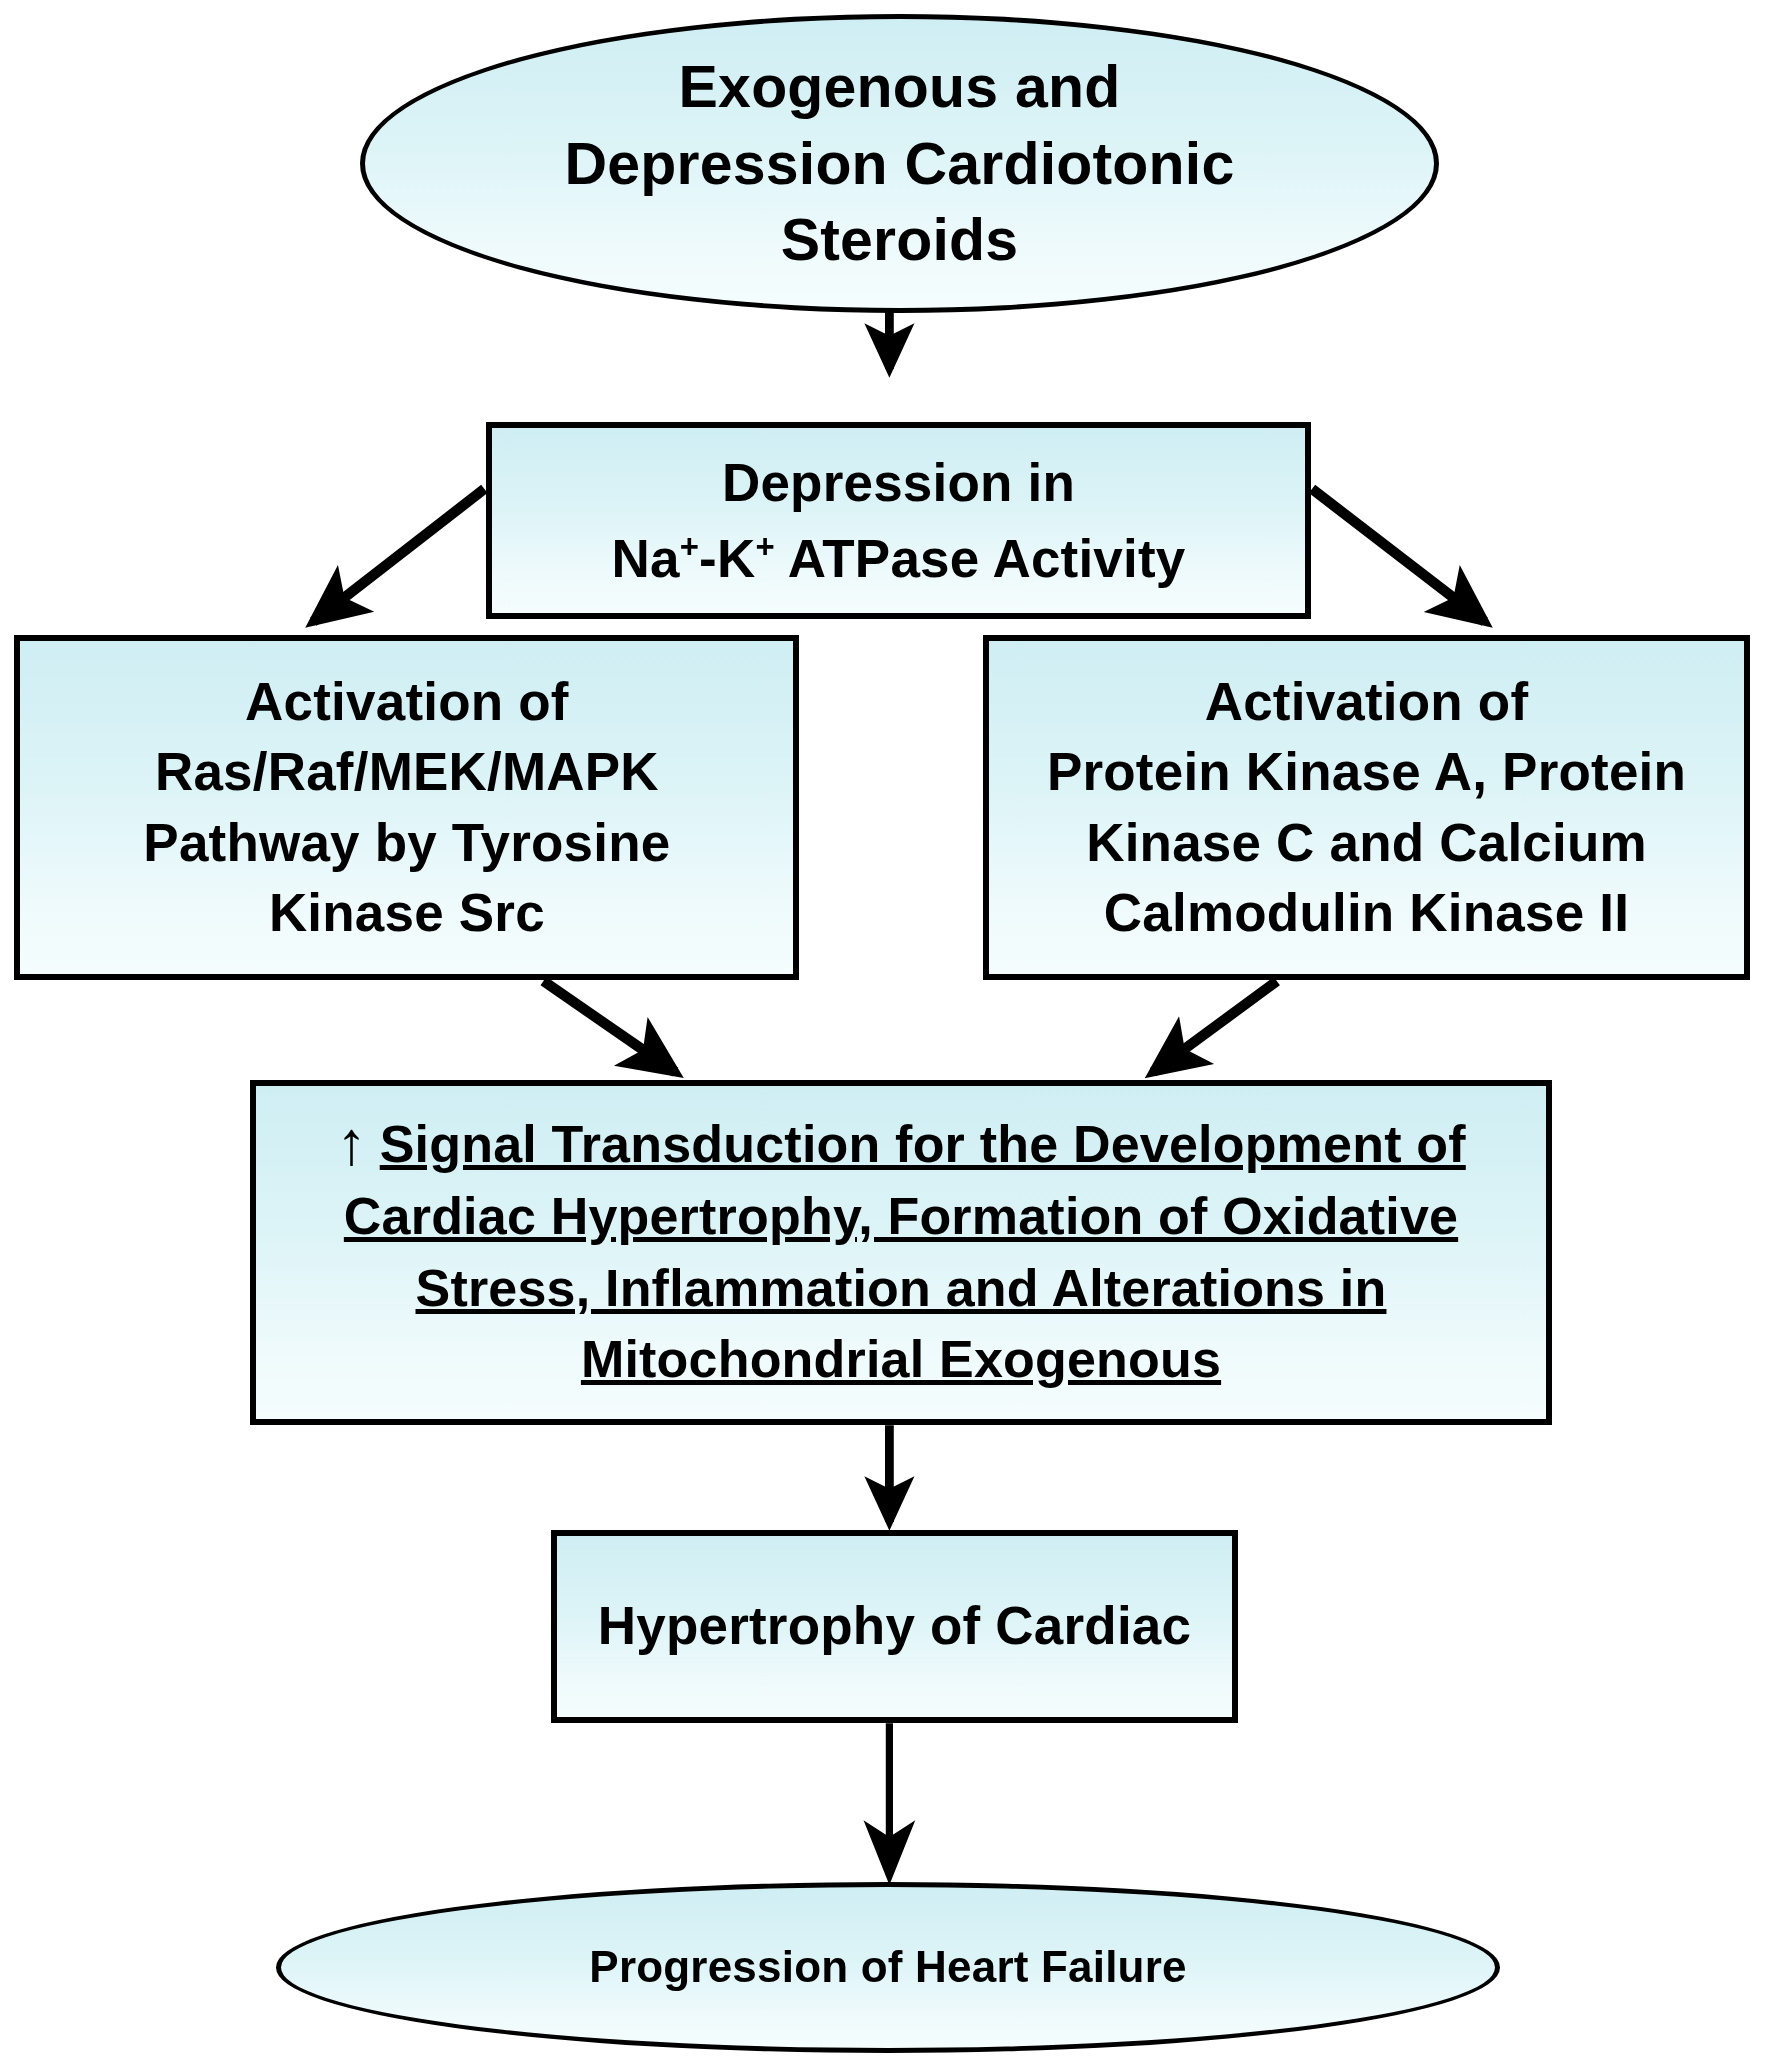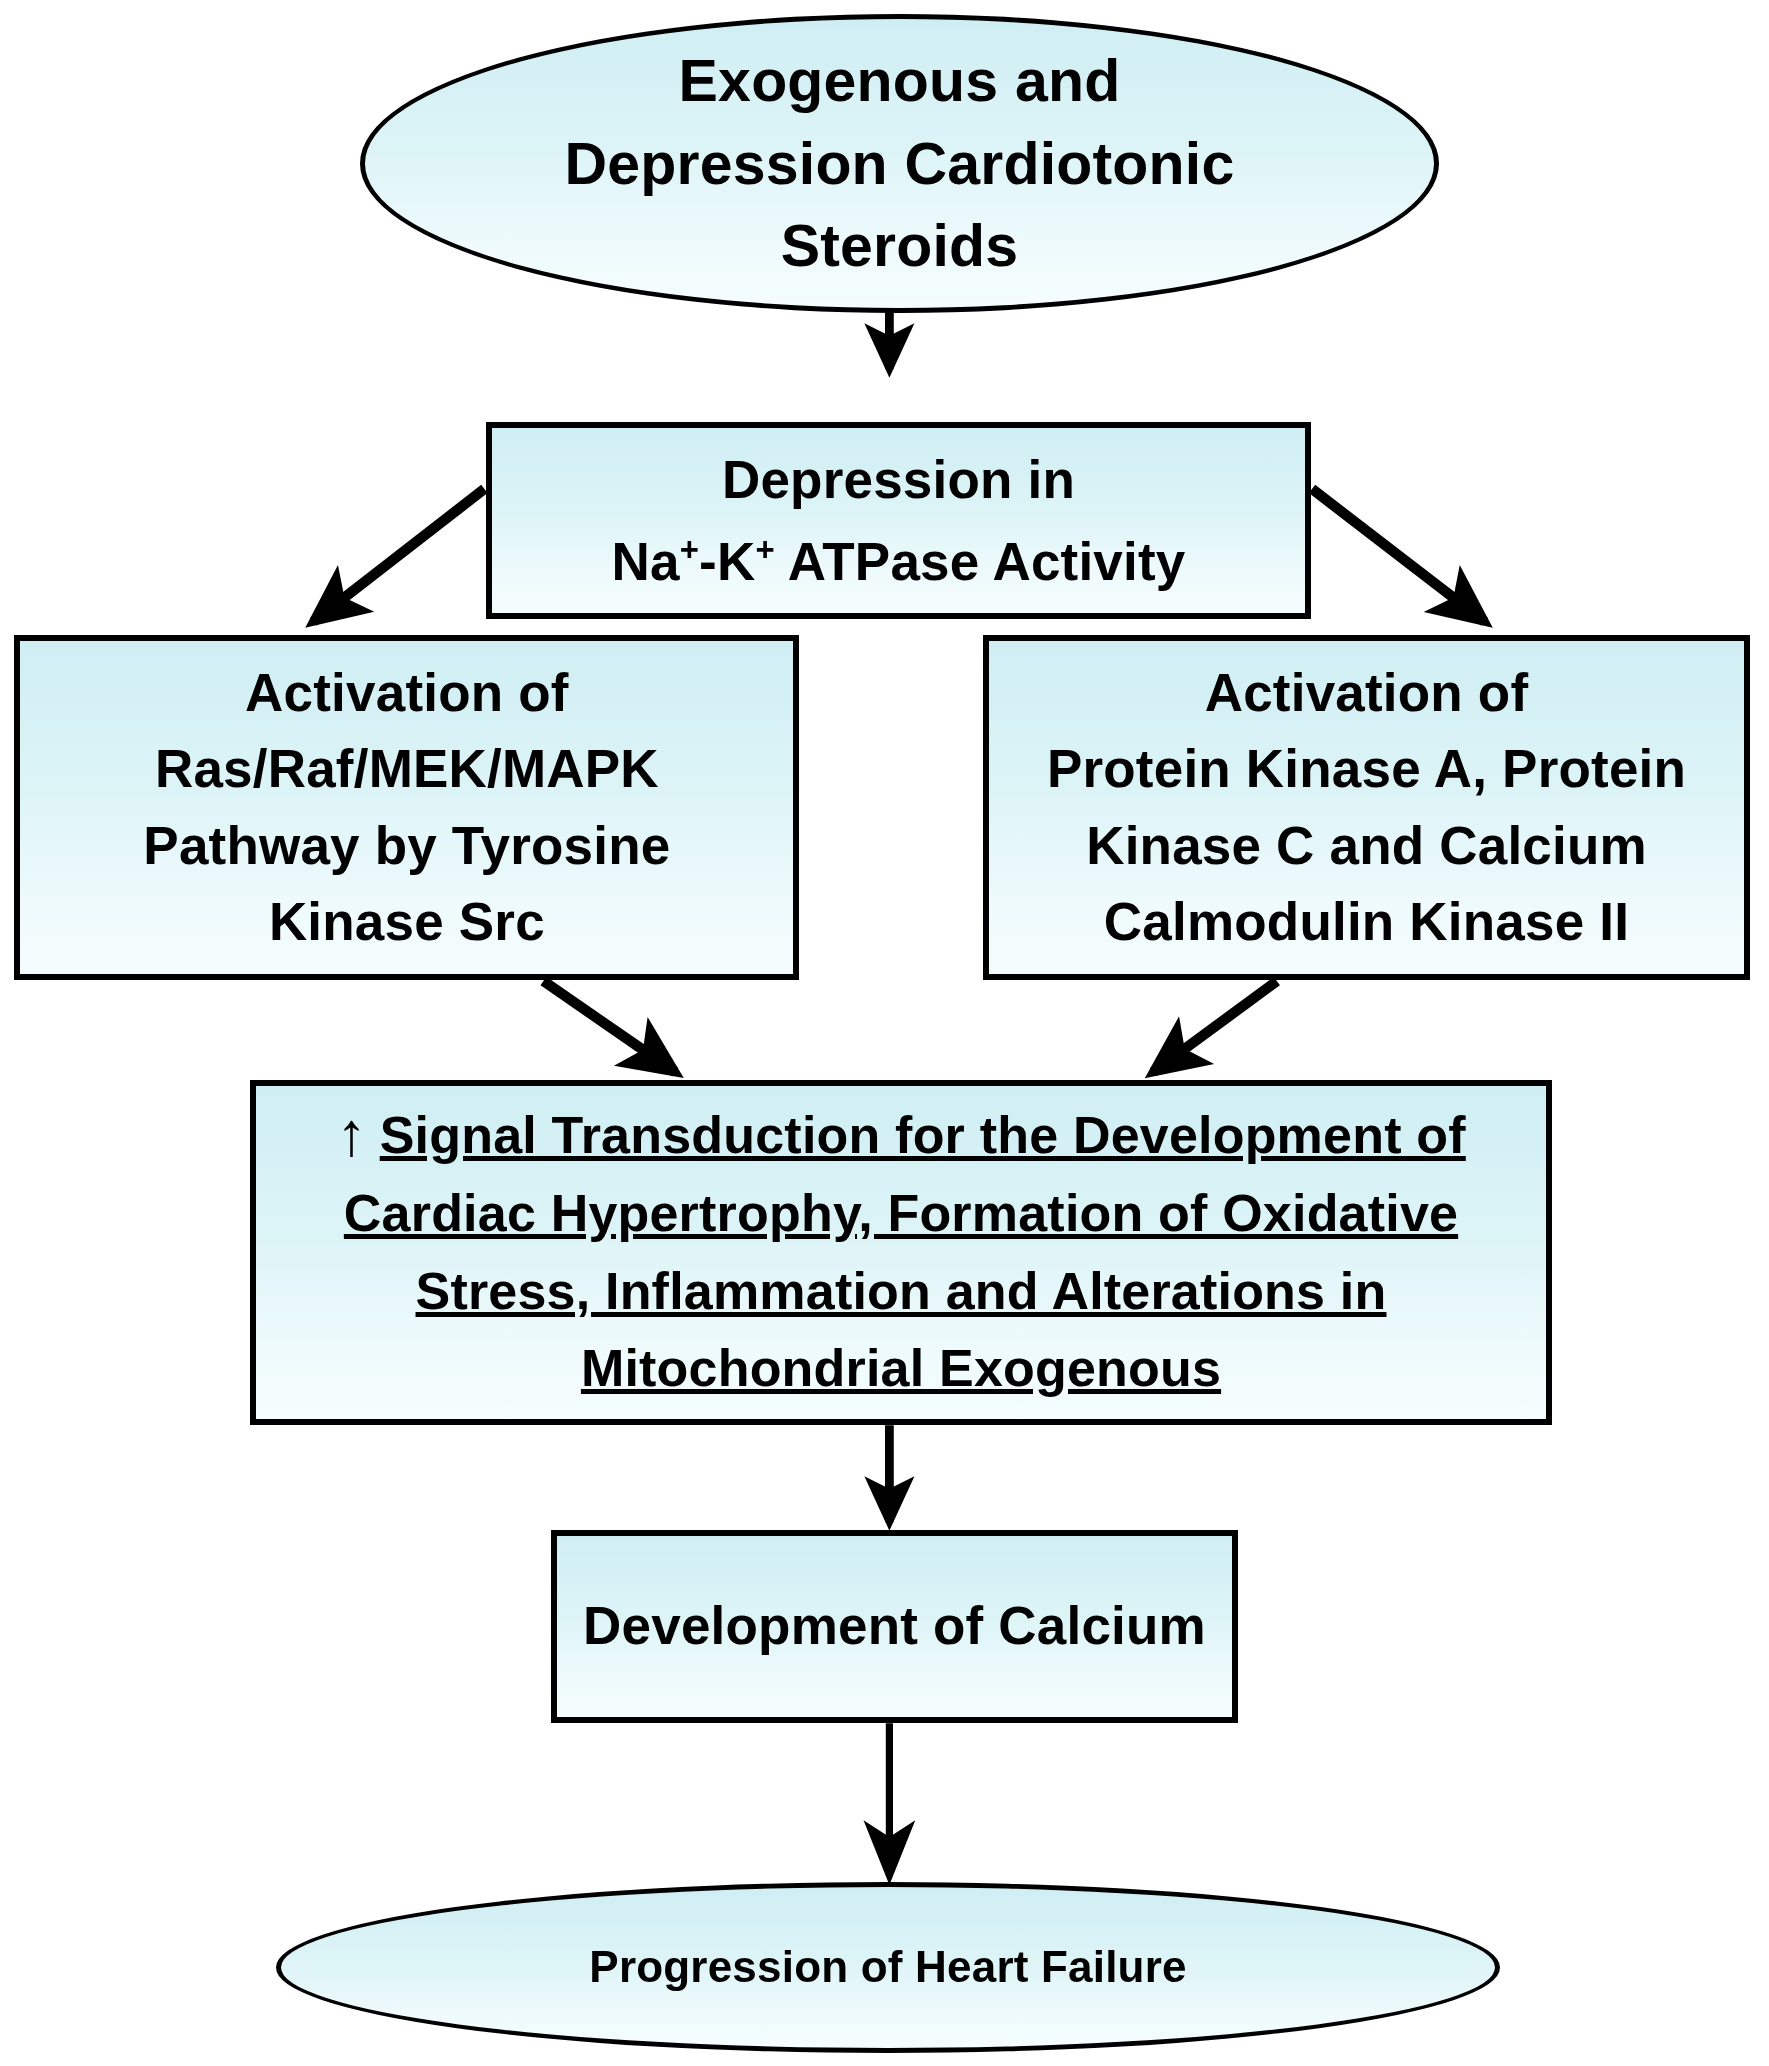--- a/index.html
+++ b/index.html
@@ -18,21 +18,20 @@
     display:flex;
     flex-direction:column;
     align-items:center;
     justify-content:center;
     text-align:center;
     color:#000000;
     font-weight:bold;
     background:linear-gradient(to bottom,#cfeef3 0%,#ddf4f7 45%,#eefafc 78%,#f5fdfd 100%);
     border:6.4px solid #000000;
     letter-spacing:0.2px;
-    gap:6px;
   }
   .node .line{display:block;white-space:nowrap;}
 
   
   .ellipse{border-radius:50%;border-width:5.6px;}
 
   
   #node-source{
     left:360px;top:14.4px;width:1079px;height:299px;
     font-size:59px;line-height:1.30;
@@ -148,21 +147,21 @@
   </div>
 
   <div class="node" id="node-signal">
     <span class="line"><span class="uparrow">↑</span><span>Signal Transduction  for the Development of</span></span>
     <span class="line">Cardiac Hypertrophy,  Formation of Oxidative</span>
     <span class="line">Stress, Inflammation and Alterations in</span>
     <span class="line">Mitochondrial  Exogenous</span>
   </div>
 
   <div class="node" id="node-dysfunction">
-    <span class="line">Development of Calcium</span>
+    <span class="line">Hypertrophy of Cardiac</span>
   </div>
 
   <div class="node ellipse" id="node-hf">
     <span class="line">Progression of  Heart Failure</span>
   </div>
 
 </div>
 
 
 </body></html>

